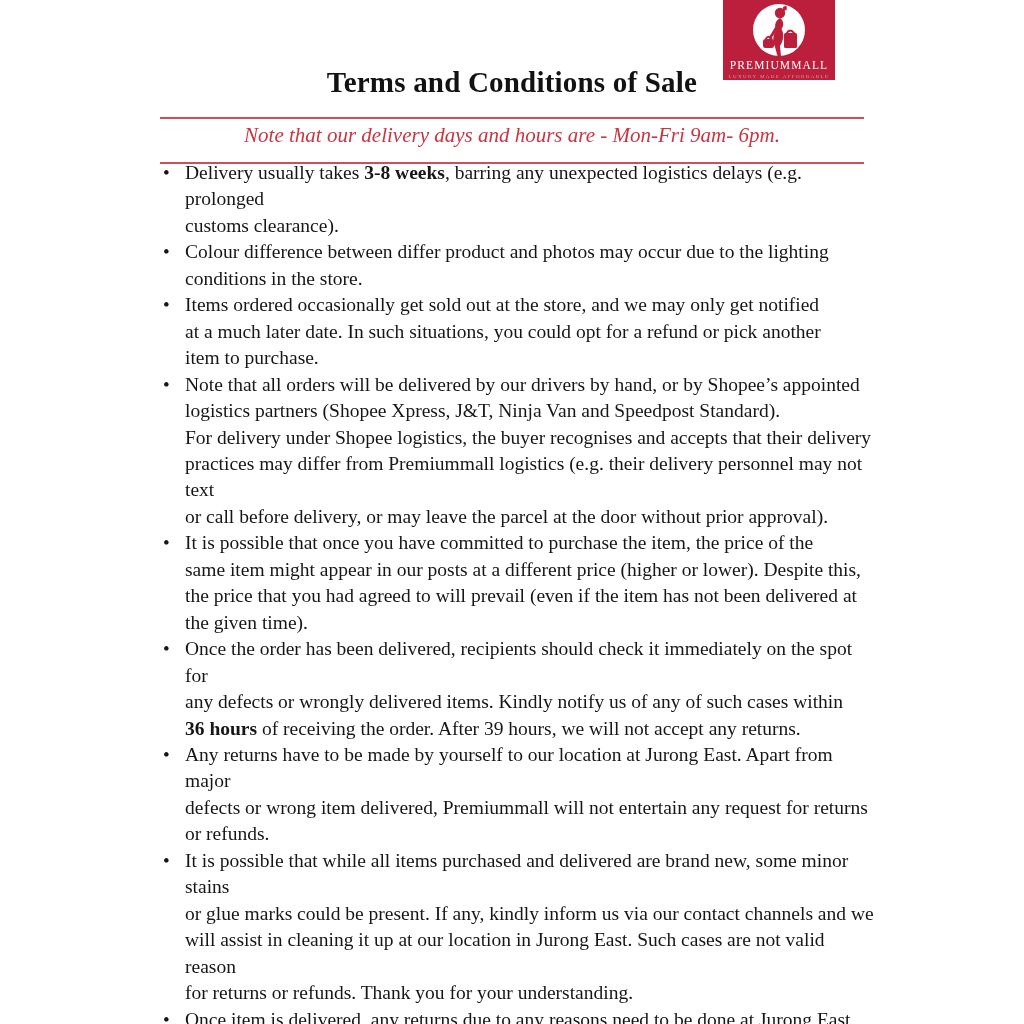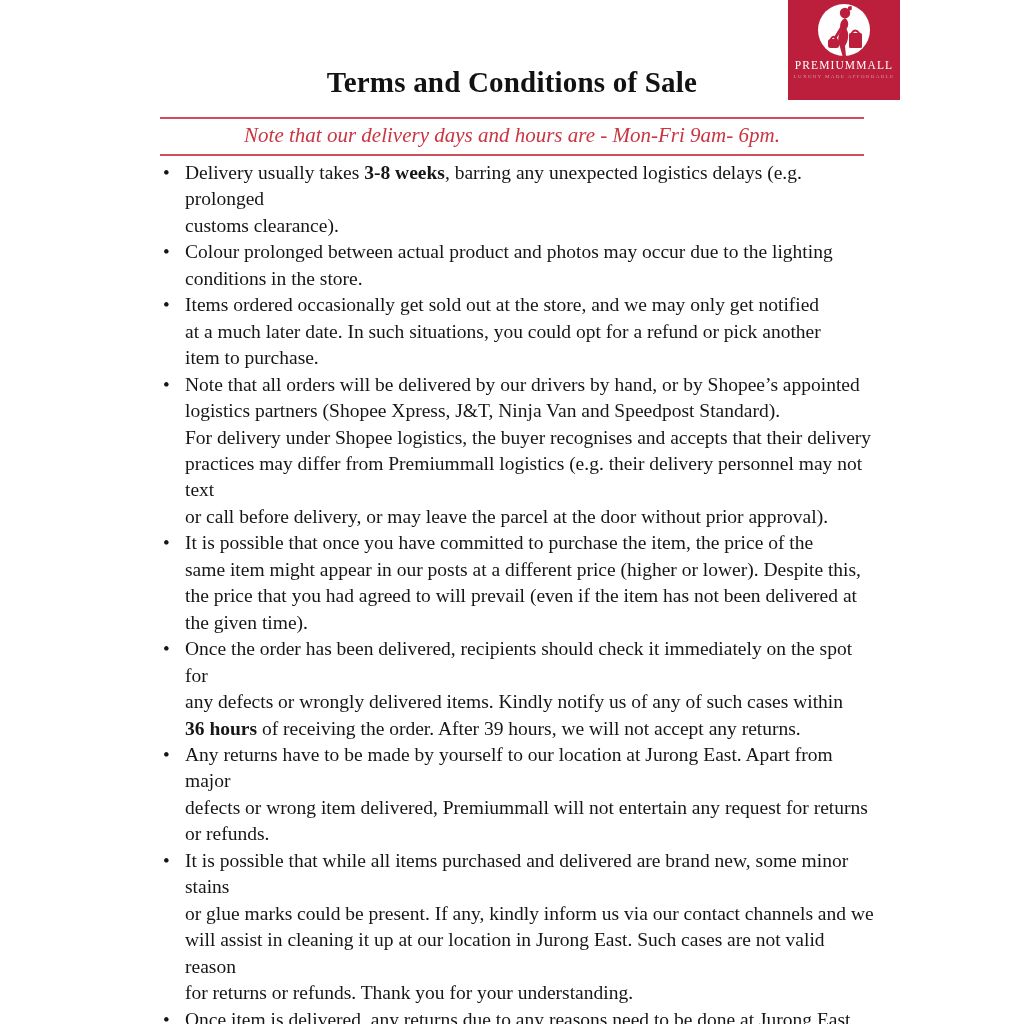--- a/index.html
+++ b/index.html
@@ -18,22 +18,22 @@
     text-align: center;
     font-size: 29px;
     font-weight: bold;
     color: #121212;
     letter-spacing: 0.2px;
   }
 
   
   .logo {
     position: absolute;
-    left: 788px; top: 0;
-    width: 112px; height: 100px;
+    left: 723px; top: 0;
+    width: 112px; height: 80px;
     background: #BB1F3C;
   }
   .logo svg { position: absolute; left: 0; top: 0; }
   .logo-name {
     position: absolute;
     left: 0; top: 59px; width: 112px;
     text-align: center;
     color: #ffffff;
     font-size: 11.5px;
     letter-spacing: 1.1px;
@@ -49,21 +49,21 @@
   }
 
   
   .notice-bar {
     position: absolute;
     left: 160px; top: 117px;
     width: 704px;
     border-top: 2px solid #CC4F59;
     border-bottom: 2px solid #CC4F59;
     text-align: center;
-    padding: 4px 0 6px 0;
+    padding: 4px 0 14px 0;
   }
   .notice-text {
     color: #C93540;
     font-style: italic;
     font-size: 21px;
   }
 
   
   .terms-list {
     position: absolute;
@@ -119,21 +119,21 @@
 </div>
 
 <ul class="terms-list">
     <li class="term-item">
       <span class="marker">•</span>
       <span class="term-text"><span>Delivery usually takes </span><b>3-8 weeks</b><span>, barring any unexpected logistics delays (e.g. prolonged
 customs clearance).</span></span>
     </li>
     <li class="term-item">
       <span class="marker">•</span>
-      <span class="term-text"><span>Colour prolonged between actual product and photos may occur due to the lighting
+      <span class="term-text"><span>Colour difference between differ product and photos may occur due to the lighting
 conditions in the store.</span></span>
     </li>
     <li class="term-item">
       <span class="marker">•</span>
       <span class="term-text"><span>Items ordered occasionally get sold out at the store, and we may only get notified
 at a much later date. In such situations, you could opt for a refund or pick another
 item to purchase.</span></span>
     </li>
     <li class="term-item">
       <span class="marker">•</span>

